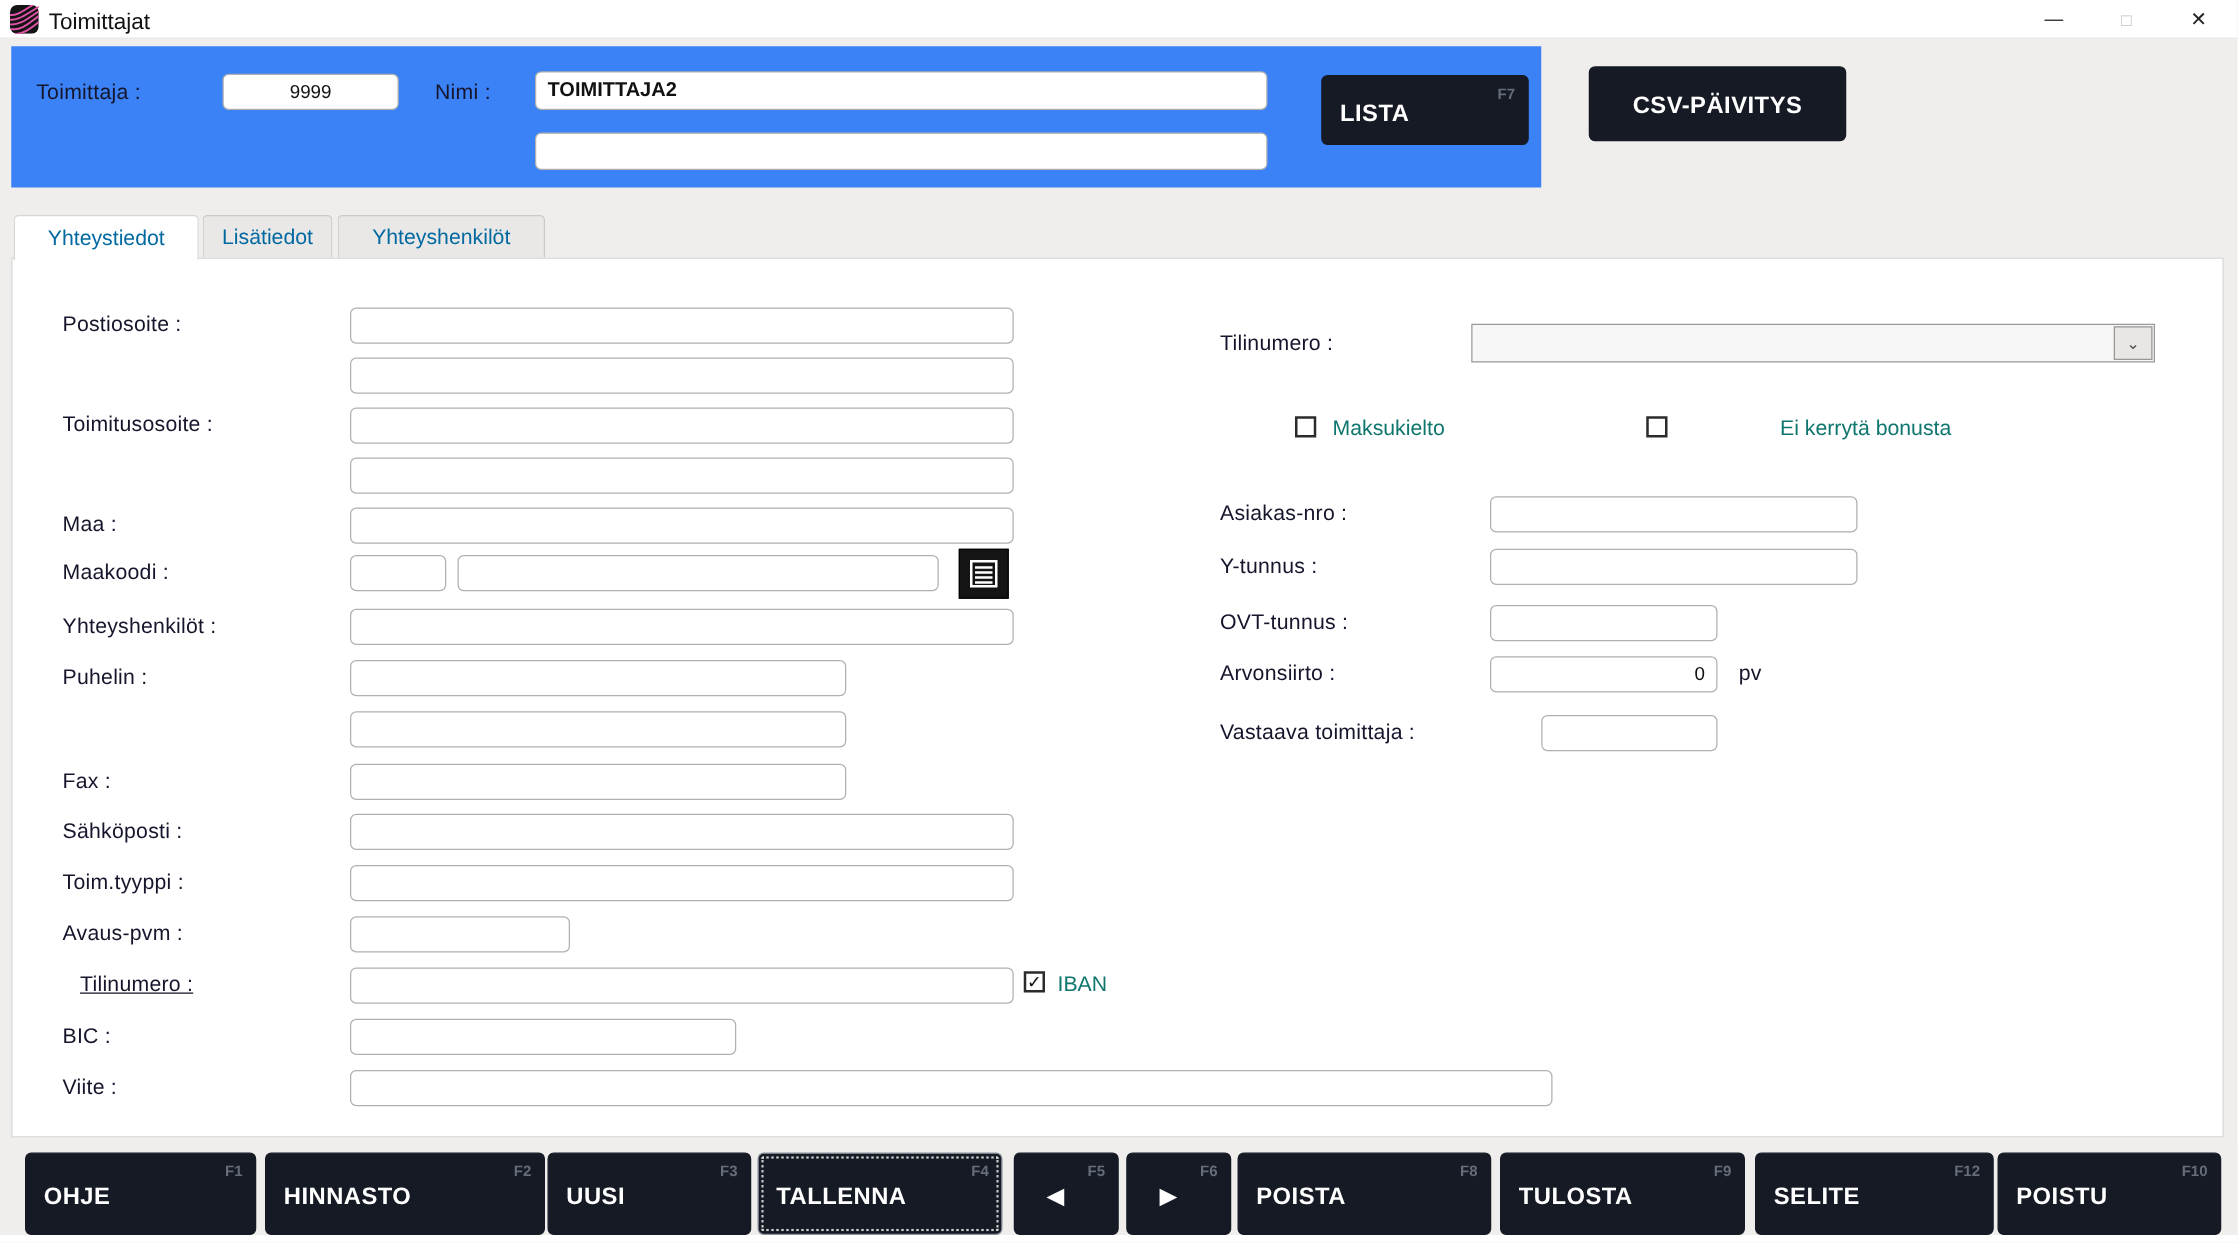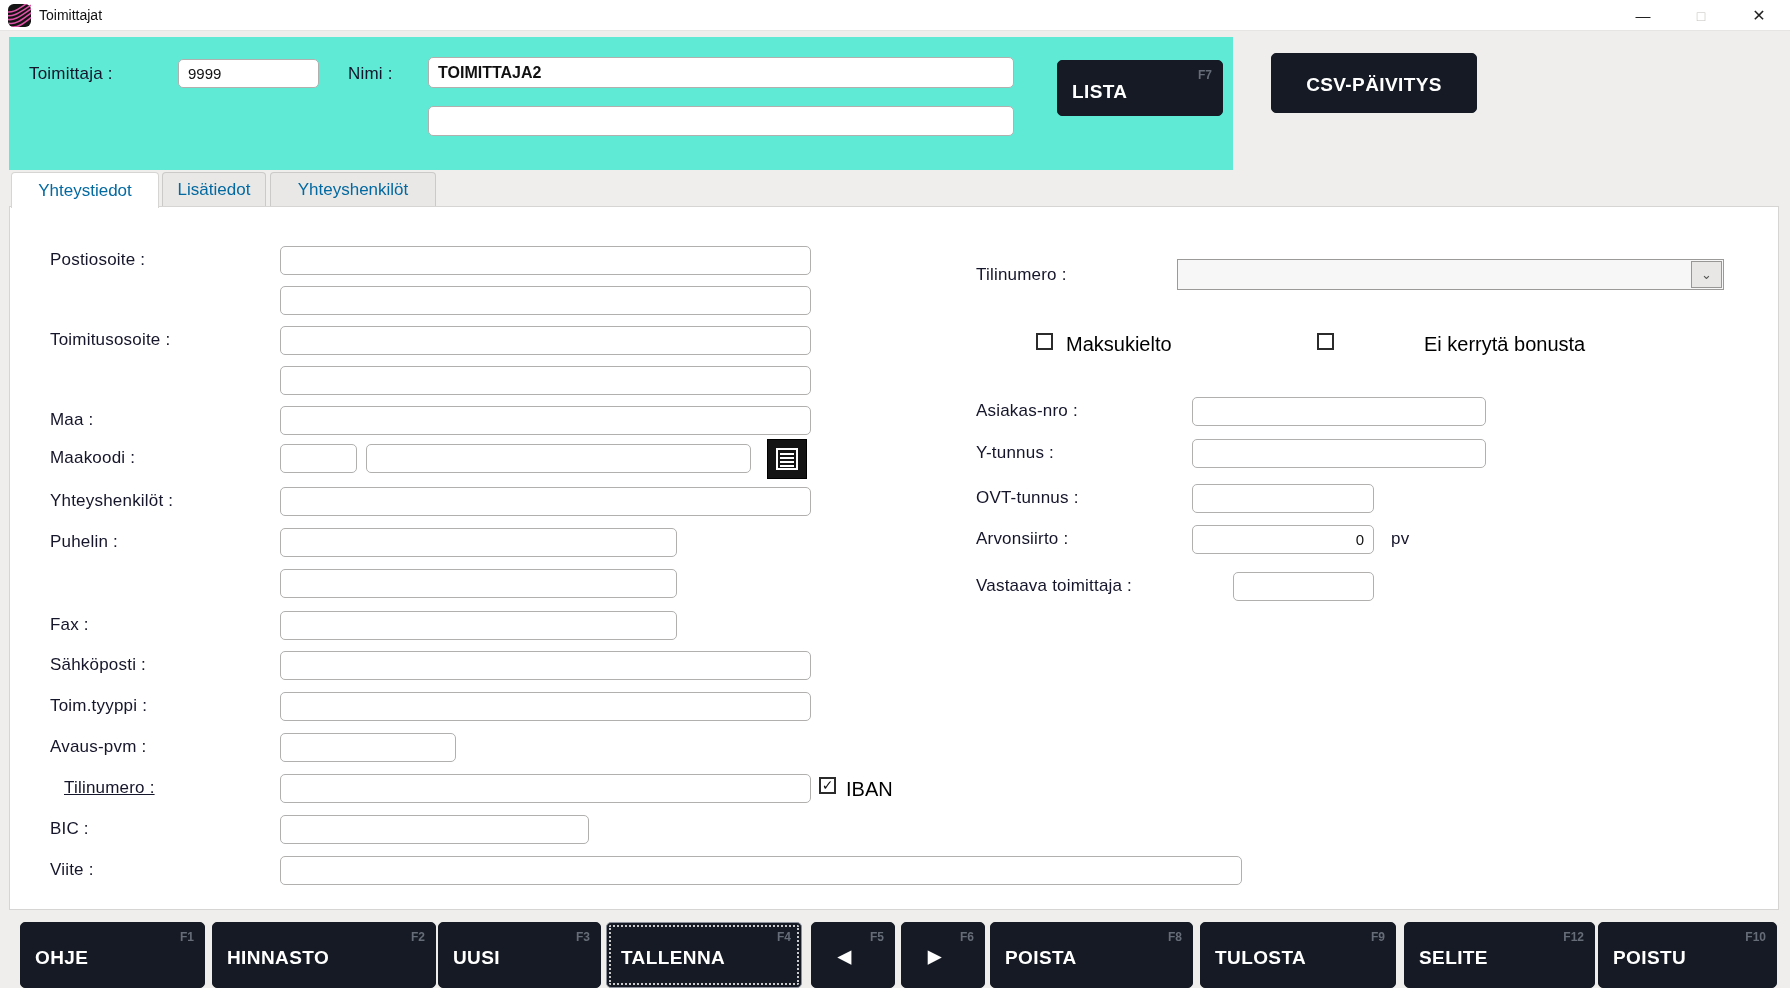--- a/index.html
+++ b/index.html
@@ -8,36 +8,36 @@
     font-family: "Liberation Sans", sans-serif;
     background:#efeeec;
     position:relative;
     overflow:hidden;
   }
   #app { position:absolute; inset:0; width:1790px; height:994px; }
 
   
   .titlebar { position:absolute; left:0; top:0; width:1790px; height:31px; background:#ffffff; border-bottom:1px solid #e6e5e3; }
   .app-icon { position:absolute; left:8px; top:4px; width:23px; height:23px; }
-  .title-text { position:absolute; left:39px; top:7px; font-size:14px; color:#111; }
+  .title-text { position:absolute; left:39px; top:7px; font-size:18px; color:#111; }
   .win-btn { position:absolute; top:0; width:46px; height:31px; display:flex; align-items:center; justify-content:center; font-size:15px; color:#222; cursor:default; }
   .win-btn.min  { left:1620px; }
   .win-btn.max  { left:1678px; color:#c4c3c1; font-size:14px; }
   .win-btn.close{ left:1736px; font-size:16px; }
 
   
-  .header-panel { position:absolute; left:9px; top:37px; width:1224px; height:133px; background:#5eead4; }
+  .header-panel { position:absolute; left:9px; top:37px; width:1224px; height:113px; background:#3b82f6; }
   .lbl { color:#15152b; font-size:17px; letter-spacing:.2px; white-space:nowrap; }
   .header-panel .lbl { position:absolute; }
   .fld {
     position:absolute; background:#fff; border:1px solid #b1b0af; border-radius:5px;
     font-family:"Liberation Sans",sans-serif; font-size:15px; color:#111; padding:0 9px; height:29px; outline:none;
   }
   .hp-supplier-lbl { left:20px; top:27px; }
-  .hp-supplier-input { left:169px; top:22px; width:141px; text-align:left; }
+  .hp-supplier-input { left:169px; top:22px; width:141px; text-align:center; }
   .hp-nimi-lbl { left:339px; top:27px; }
   .hp-name-input { left:419px; top:20px; width:586px; height:31px; font-weight:bold; font-size:16px; }
   .hp-name2-input { left:419px; top:69px; width:586px; height:30px; }
 
   .dark-btn {
     position:absolute; background:#151a24; border:1px solid #151a24; border-radius:5px; cursor:pointer;
     color:#fff; text-align:left;
   }
   .dark-btn .db-label {
     position:absolute; left:14px; bottom:12px; font-weight:bold; font-size:19px; letter-spacing:.4px; color:#fff;
@@ -72,21 +72,21 @@
            border:1px solid #9b9a99; display:flex; }
   .combo .combo-value { flex:1; }
   .combo .combo-arrow { position:absolute; right:1px; top:1px; bottom:1px; width:31px; background:#e8e7e6;
            border:1px solid #989796; display:flex; align-items:center; justify-content:center;
            color:#555; font-size:13px; cursor:pointer; }
 
   
   .cbx { position:absolute; width:17px; height:17px; background:#fff; border:2px solid #2b2b2b;
          display:flex; align-items:center; justify-content:center; cursor:pointer; font-size:14px; color:#111; }
   .cbx.checked::after { content:"✓"; margin-top:-2px; }
-  .cbx-label { position:absolute; font-size:20px; color:#000000; white-space:nowrap; }
+  .cbx-label { position:absolute; font-size:17px; color:#0f766e; white-space:nowrap; }
 
   
   .bottom-bar { position:absolute; left:0; top:915px; width:1790px; height:73px; background:#efeeec; }
   .bottom-bar .dark-btn { top:7px; height:66px; }
   .bottom-bar .db-label { bottom:18px; }
   .fb-ohje     { left:20px;   width:185px; }
   .fb-hinnasto { left:212px;  width:224px; }
   .fb-uusi     { left:438px;  width:163px; }
   .fb-tallenna { left:606px;  width:196px; outline:2px dotted #c9c9c9; outline-offset:-5px; border-color:#8a8f99; }
   .fb-prev     { left:811px;  width:84px; }

